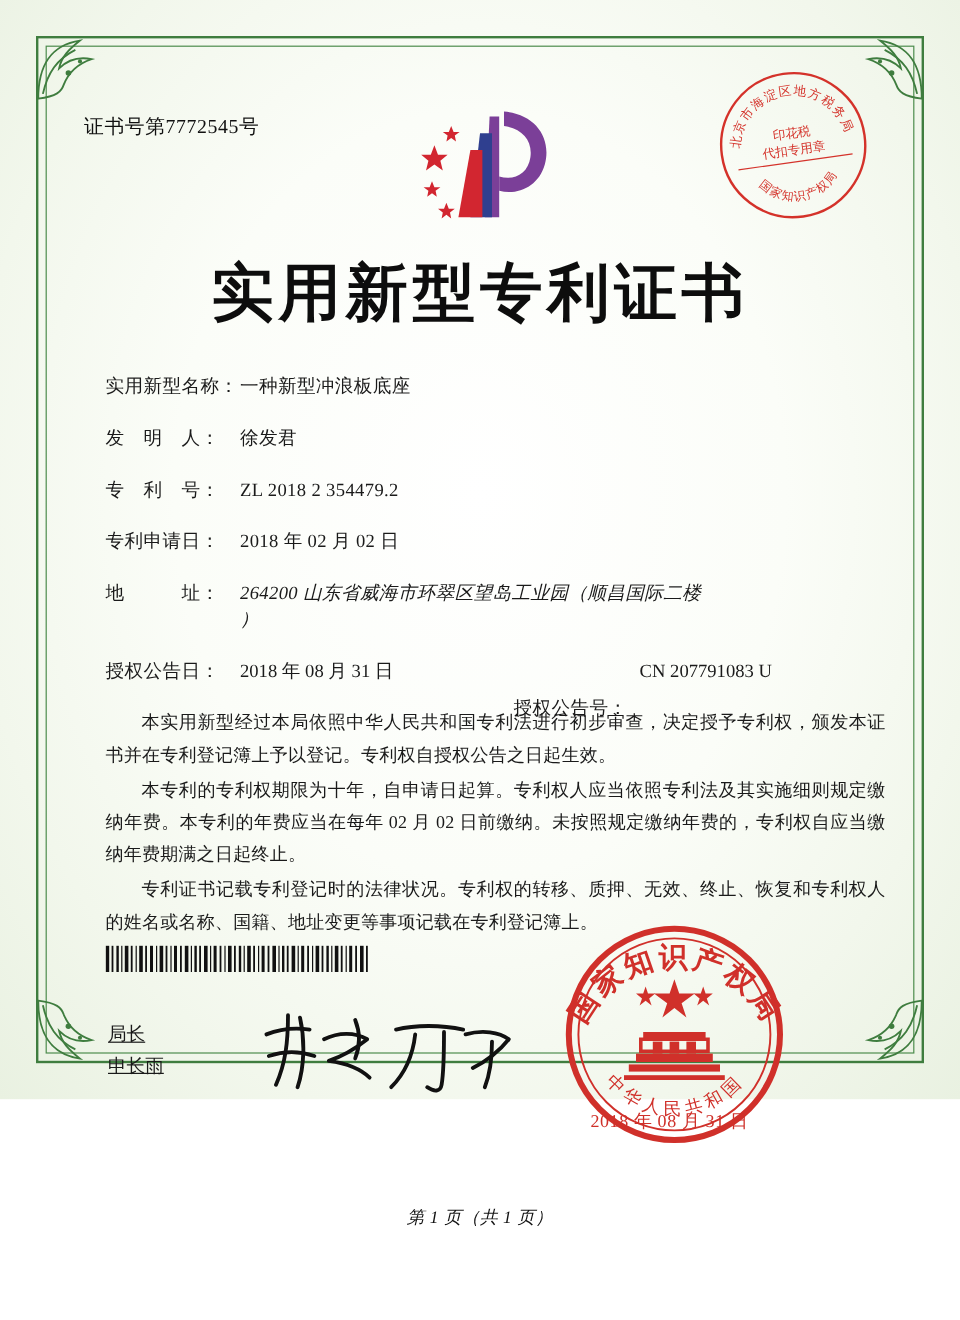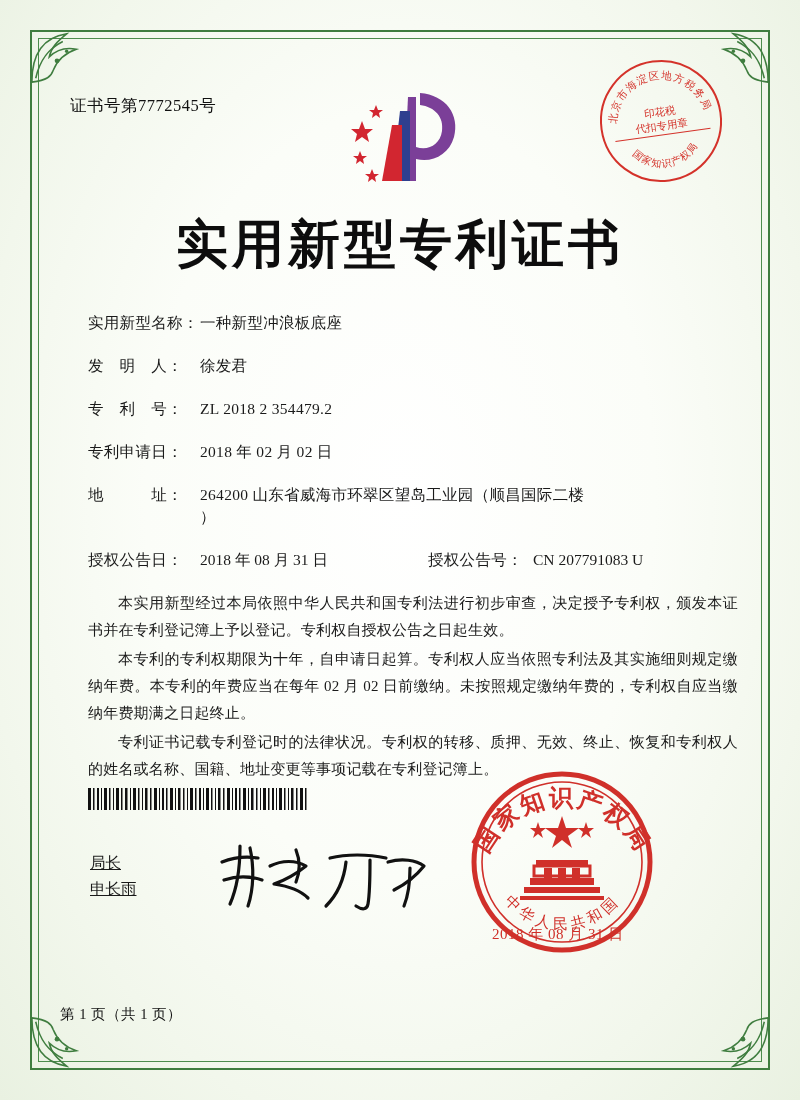--- a/index.html
+++ b/index.html
@@ -11,21 +11,21 @@
     height: 1100px;
     background: #ffffff;
     font-family: "Liberation Serif", "DejaVu Serif", serif;
     color: #1a1a1a;
     overflow: hidden;
   }
 
   .page {
     position: relative;
     width: 800px;
-    height: 1100px;
+    height: 916px;
     box-sizing: border-box;
     background:
       radial-gradient(ellipse at 50% 45%, #ffffff 0%, #fbfdf8 45%, #f2f7ec 75%, #e9f1e1 100%);
   }
 
   
   .frame-outer {
     position: absolute;
     left: 30px; top: 30px; right: 30px; bottom: 30px;
     border: 2px solid #3f7d3f;
@@ -147,20 +147,21 @@
   .field-row.two-col .left-part {
     width: 340px;
     display: flex;
     flex: none;
   }
   .field-row.two-col .right-part {
     display: flex;
   }
   .field-row.two-col .right-part .field-label {
     width: 105px;
+    margin-top: 31px;
   }
 
   
   .paragraphs {
     position: absolute;
     left: 28px;
     top: 530px;
     width: 650px;
     font-size: 15px;
     line-height: 27px;
@@ -219,24 +220,25 @@
     font-size: 15px;
     color: #cf3029;
     letter-spacing: 0.5px;
   }
 
   .footer {
     position: absolute;
     left: 0;
     top: 945px;
     width: 680px;
-    text-align: left;
+    text-align: center;
     font-size: 14.5px;
     color: #111;
     letter-spacing: 0.5px;
+    font-style: italic;
   }
 </style>
 </head>
 <body>
 
 <div class="page">
 
   <div class="frame-outer"></div>
   <div class="frame-inner"></div>
 
@@ -328,21 +330,21 @@
       <div class="field-row">
         <span class="field-label">专　利　号：</span>
         <span class="field-value">ZL 2018 2 354479.2</span>
       </div>
       <div class="field-row">
         <span class="field-label">专利申请日：</span>
         <span class="field-value">2018 年 02 月 02 日</span>
       </div>
       <div class="field-row">
         <span class="field-label">地　　　址：</span>
-        <span class="field-value" style="white-space: pre-line;">264200 山东省威海市环翠区望岛工业园（顺昌国际二楼
+        <span class="field-value" style="white-space: pre-line; font-style: italic;">264200 山东省威海市环翠区望岛工业园（顺昌国际二楼
 ）</span>
       </div>
       <div class="field-row two-col">
         <span class="left-part">
           <span class="field-label">授权公告日：</span>
           <span>2018 年 08 月 31 日</span>
         </span>
         <span class="right-part">
           <span class="field-label">授权公告号：</span>
           <span>CN 207791083 U</span>

